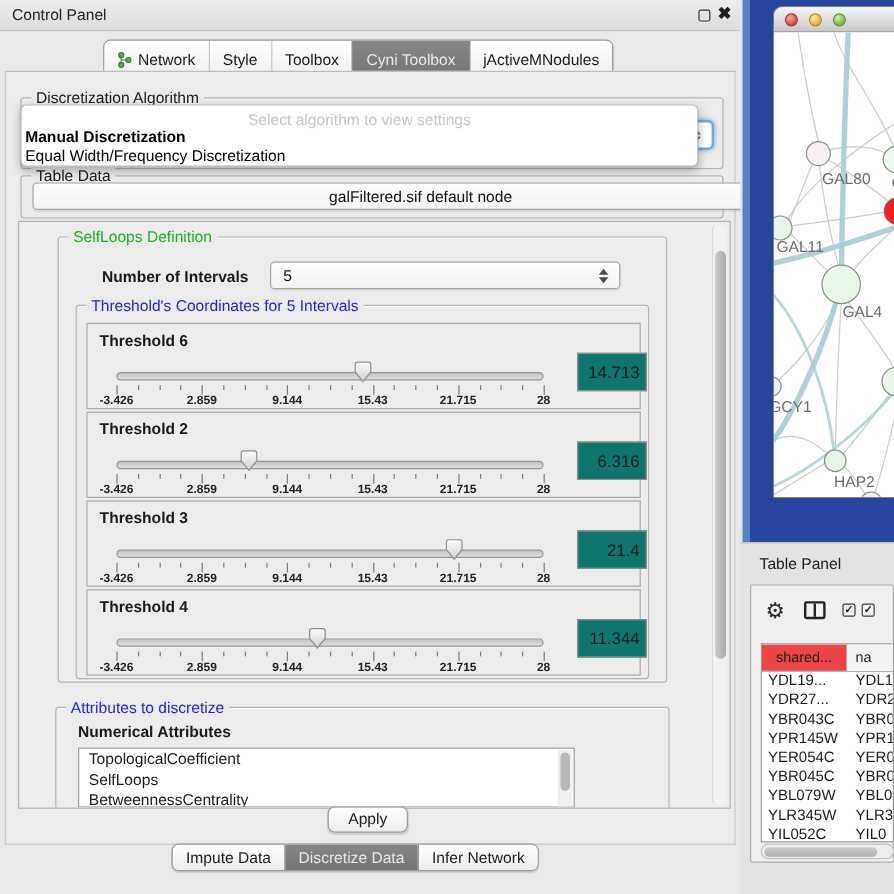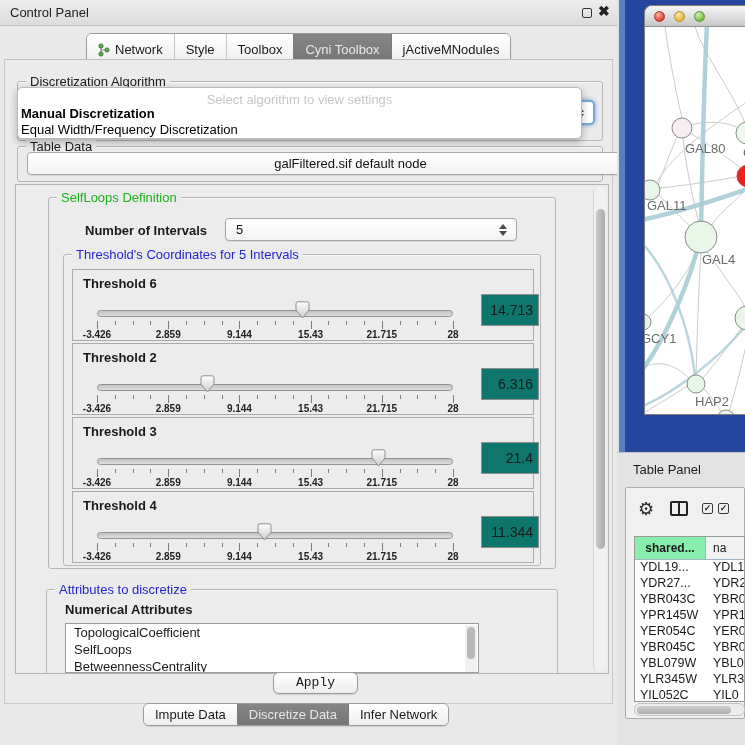--- a/index.html
+++ b/index.html
@@ -55,21 +55,21 @@
   .tick { position:absolute; width:1px; background:#7c7c7c; }
   .ticklabel { position:absolute; top:59px; transform:translateX(-50%); font-size:10px; font-weight:bold; color:#222; }
   .thr-value { position:absolute; left:392px; top:24px; width:58px; height:32px; background:#0f766e; border:1px solid #8f8f8f; font-size:14px; line-height:30px; text-align:right; padding-right:5px;margin-left:16px; }
 
   
   .attr-list { position:absolute; left:18px; top:33px; width:414px; height:50px; background:#fff; border:1px solid #9b9b9b; overflow:hidden; }
   .attr-item { padding:1px 0 1px 8px; font-size:13px; }
   .attr-scroll { position:absolute; right:1px; top:1px; width:12px; height:48px; background:#f0f0f0; }
   .attr-scroll .thumb { position:absolute; left:1.5px; top:2px; width:8px; height:32px; background:#b9b9b9; border-radius:4px; }
 
-  .apply-btn { position:absolute; left:268px; top:612px; width:85px; height:22px; background:linear-gradient(#ffffff,#ededed); border:1px solid #9a9a9a; border-radius:6px; font-size:13px; text-align:center; line-height:20px; box-shadow:0 1px 1px rgba(0,0,0,.12);font-family:Liberation Mono, monospace; }
+  .apply-btn { position:absolute; left:268px; top:612px; width:67px; height:22px; background:linear-gradient(#ffffff,#ededed); border:1px solid #9a9a9a; border-radius:6px; font-size:13px; text-align:center; line-height:20px; box-shadow:0 1px 1px rgba(0,0,0,.12); }
 
   .bottom-tabbar { position:absolute; left:143px; top:703px; height:23px; display:flex; border:1px solid #9a9a9a; border-radius:6px; overflow:hidden; background:#fbfbfb; box-shadow:0 1px 1px rgba(0,0,0,.12); z-index:20; }
 
   
   #right-panel { position:absolute; left:617px; top:0; width:128px; height:745px; background:#e3e3e3; }
   .net-frame { position:absolute; left:2px; top:0; width:126px; height:452px; background:#26469e; border-left:6px solid #5b80c2; }
   .mac-window { position:absolute; left:19px; top:5px; width:112px; height:410px; border:1px solid #7f7f7f; border-right:none; border-radius:8px 0 0 0; overflow:hidden; background:#fff; }
   .mac-titlebar { position:absolute; left:0; top:0; width:100%; height:21px; background:linear-gradient(#f6f6f6,#c8c8c8); border-bottom:1px solid #909090; }
   .light { position:absolute; top:5px; width:11px; height:11px; border-radius:50%; }
   .light.red { left:9px; background:radial-gradient(circle at 35% 30%, #ffb0a5, #de4338 70%); border:0.5px solid #a8352c; }
@@ -79,21 +79,21 @@
 
   .tp-header { position:absolute; left:0; top:452px; width:100%; height:34px; background:#e3e3e3; border-top:1px solid #c4c4c4; }
   .tp-header span { position:absolute; left:16px; top:9px; font-size:13px; color:#1c1c1c; }
   .tp-body { position:absolute; left:8px; top:487px; width:120px; height:232px; background:#f0f0f0; border:1px solid #ababab; border-radius:2px; }
   .gear { position:absolute; left:12px; top:12px; font-size:18px; color:#2a2a2a; line-height:18px; }
   .colicon { position:absolute; left:44px; top:13px; width:18px; height:15px; border:2px solid #222; border-radius:2px; }
   .colicon i { position:absolute; left:6px; top:0; bottom:0; width:2px; background:#222; }
   .cb { position:absolute; top:15px; width:11px; height:11px; border:1.6px solid #3a3a3a; border-radius:2px; font-size:9px; line-height:9px; text-align:center; color:#222; font-weight:bold; }
   .tp-table { position:absolute; left:8px; top:48px; width:111px; height:166px; background:#fff; border:1px solid #9a9a9a; overflow:hidden; }
   .tp-thead { display:flex; height:23px; border-bottom:1px solid #9fb6c2; font-size:12px; }
-  .tp-th1 { width:71px; background:#86efac; border-right:1px solid #9fb6c2; text-align:center; line-height:22px;font-weight:bold; }
+  .tp-th1 { width:71px; background:#ef4444; border-right:1px solid #9fb6c2; text-align:center; line-height:22px; }
   .tp-th2 { flex:1; background:#f2f2f2; padding-left:7px; line-height:22px; white-space:nowrap; overflow:hidden; }
   .tp-row { display:flex; height:16px; font-size:12.5px; }
   .tp-c1 { width:71px; padding-left:5px; white-space:nowrap; overflow:hidden; }
   .tp-c2 { flex:1; padding-left:7px; white-space:nowrap; overflow:hidden; }
   .hscroll { position:absolute; left:8px; top:215px; width:111px; height:13px; background:#ececec; border:1px solid #c2c2c2; border-radius:6px; }
   .hscroll .thumb { position:absolute; left:2px; top:1.5px; width:94px; height:8px; background:linear-gradient(#cdcdcd,#aeaeae); border-radius:4px; }
 
   svg text { font-family:"Liberation Sans", sans-serif; }
   .bold { font-weight:bold; }
 </style>

